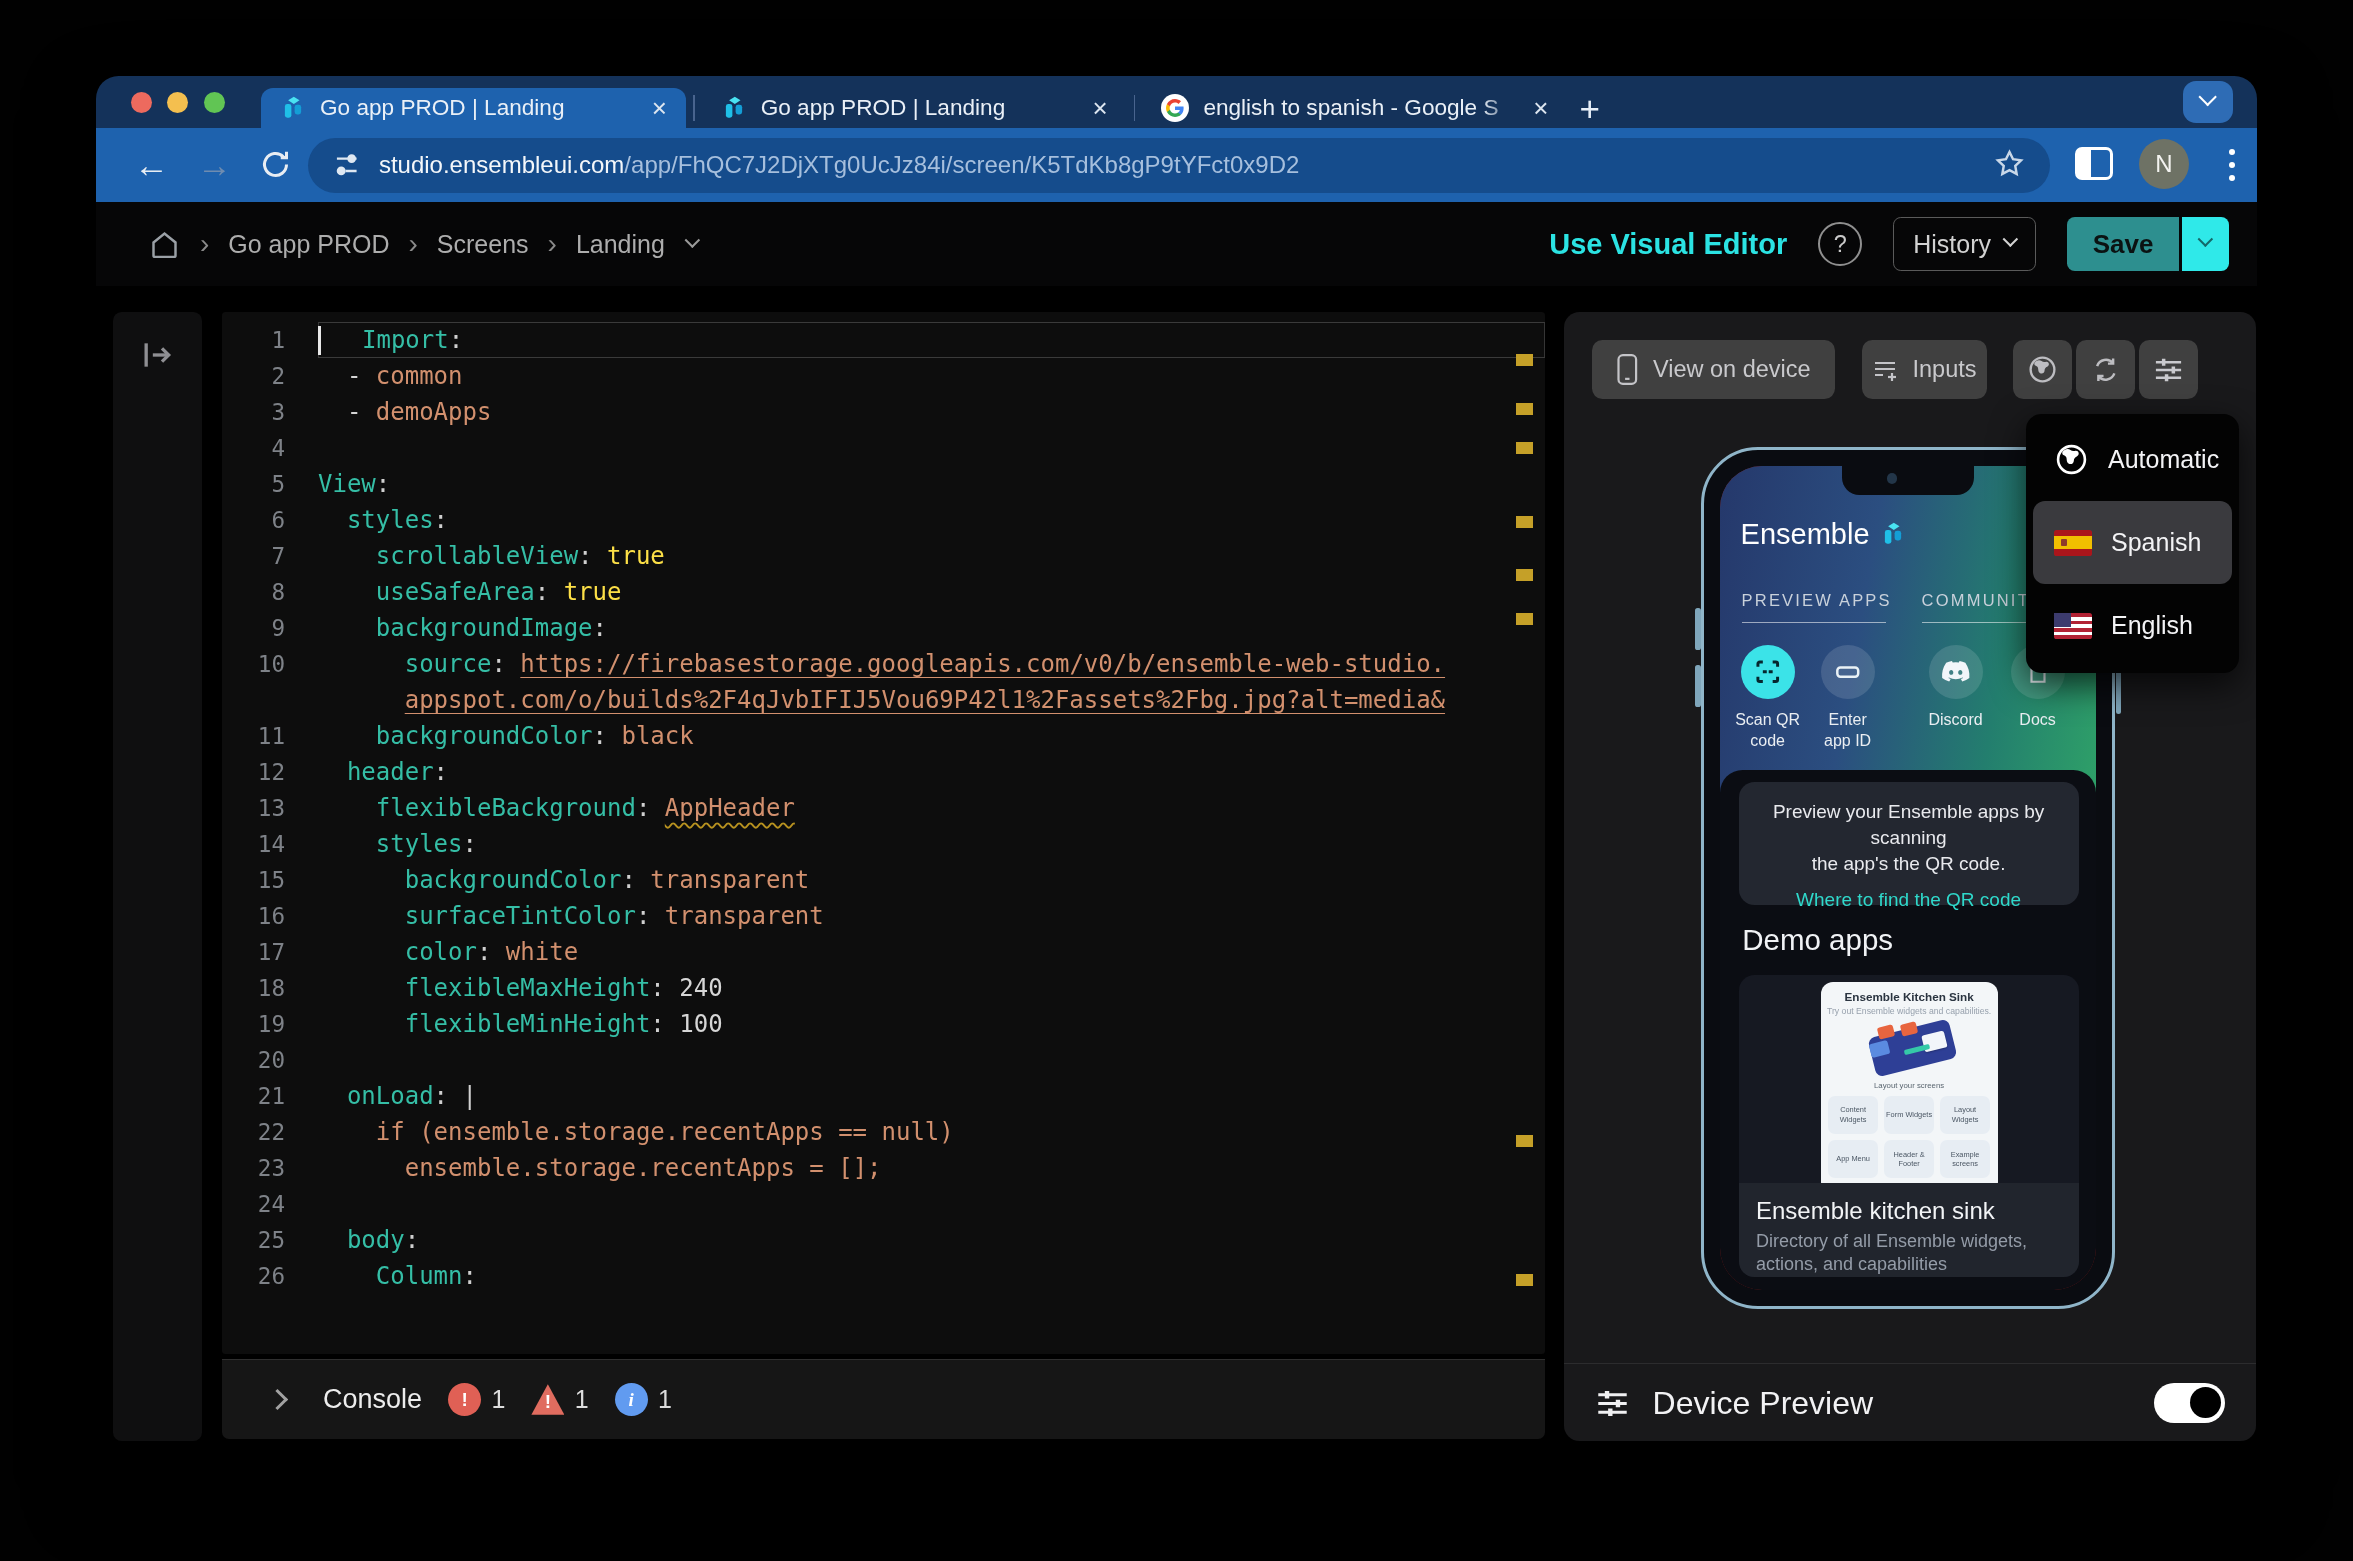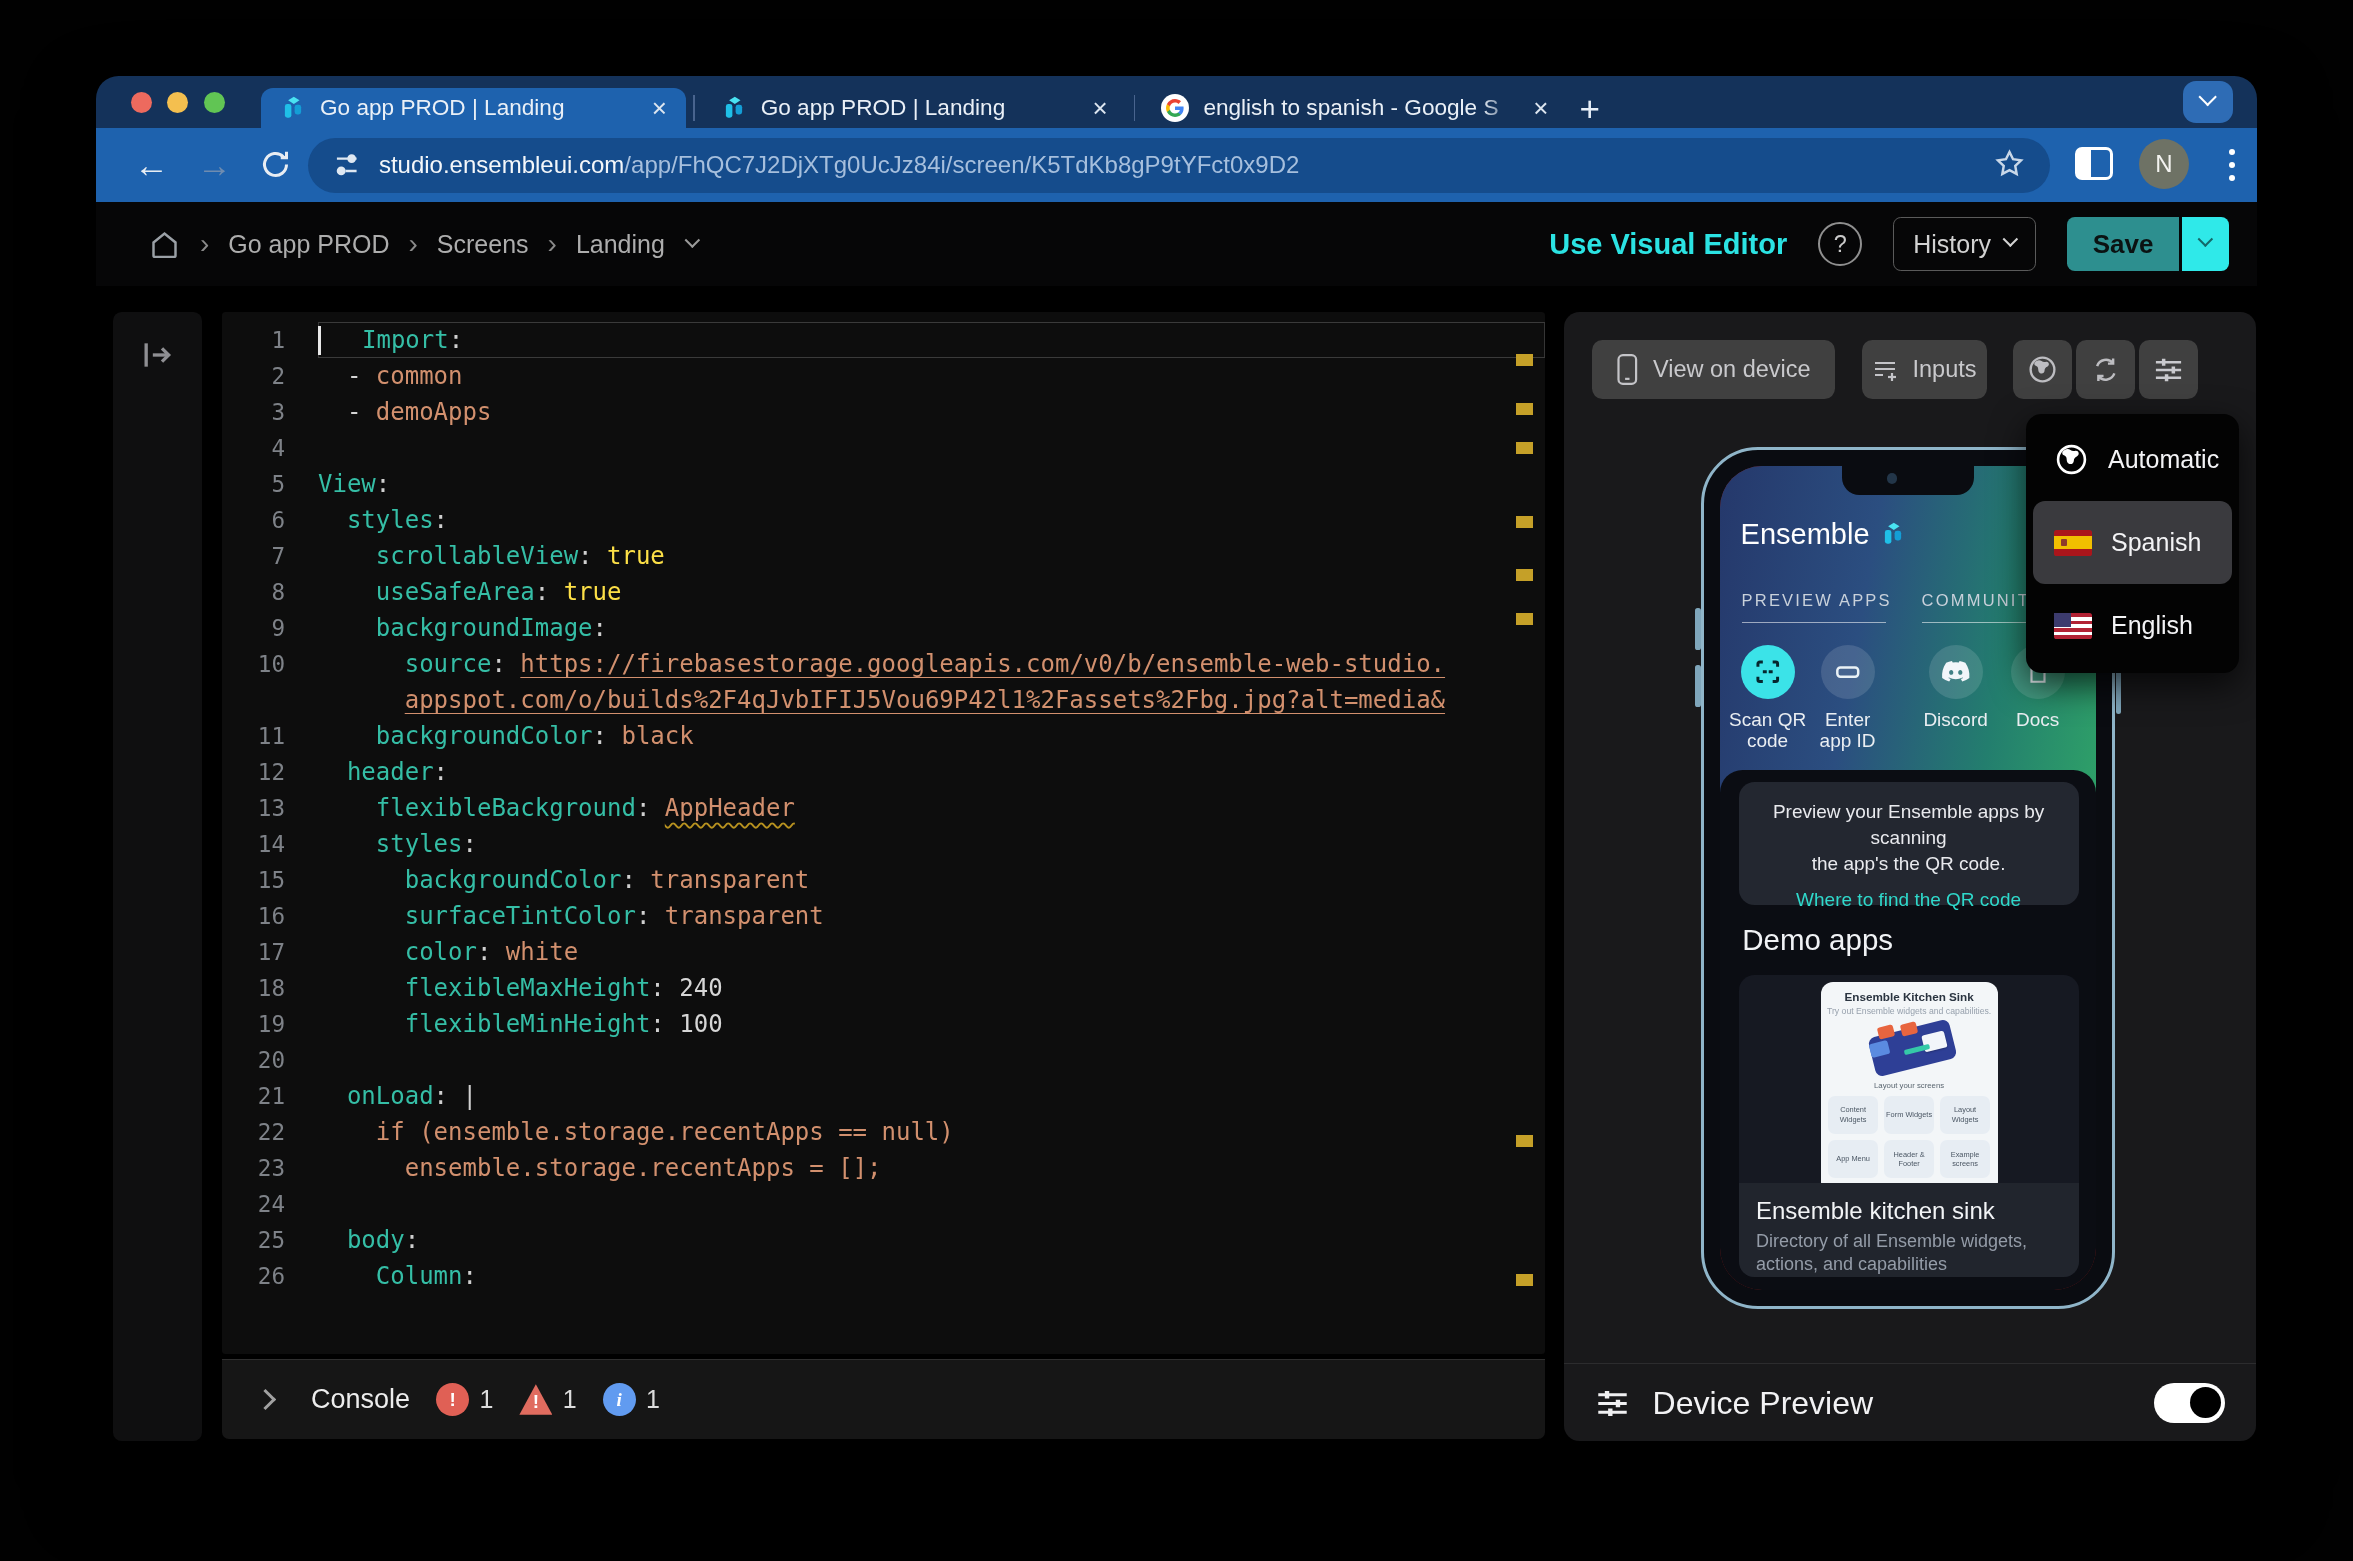--- a/index.html
+++ b/index.html
@@ -74,21 +74,21 @@
   .seg-k{color:#35BEA6;}
   .seg-p{color:#D0D0D0;}
   .seg-s{color:#D2906E;}
   .seg-b{color:#fde047;}
   .seg-n2{color:#D6D6D6;}
   .seg-u{color:#D2906E;text-decoration:underline;text-underline-offset:5.2px;text-decoration-thickness:1.3px;}
   .seg-w{color:#D2906E;text-decoration:underline wavy #B8921F;text-underline-offset:6px;text-decoration-thickness:1.7px;}
   .marker{position:absolute;right:12px;width:17.4px;height:12px;background:#C5A028;}
   
   #console{position:absolute;left:126px;top:1283px;width:1323px;height:80px;background:#161616;border-top:0.9px solid #2F2F2F;
-    border-radius:0 0 7px 7px;display:flex;align-items:center;gap:26px;padding-left:36px;box-sizing:border-box;}
+    border-radius:0 0 7px 7px;display:flex;align-items:center;gap:26px;padding-left:48px;box-sizing:border-box;}
   #console .chevr{width:12px;height:12px;border-right:3px solid #A2A2A2;border-bottom:3px solid #A2A2A2;transform:rotate(-45deg);}
   #console .clabel{color:#EDEDED;font-size:27px;margin-left:12px;}
   .badge{display:flex;align-items:center;gap:10.4px;color:#DCDCDC;font-size:25px;}
   .bicon{width:33px;height:33px;display:flex;align-items:center;justify-content:center;color:#fff;font-weight:bold;font-size:19px;}
   .berr{background:#E06055;border-radius:50%;}
   .bwarn{background:#E06C5F;clip-path:polygon(50% 4%,100% 96%,0 96%);padding-top:5.2px;box-sizing:border-box;}
   .binfo{background:#619BF0;border-radius:50%;font-style:italic;font-family:"Liberation Serif",serif;}
   
   #panel{position:absolute;left:1468px;top:236px;width:692px;height:1129px;background:#19191B;border-radius:15.6px;}
   .pbtn{position:absolute;top:28px;height:59px;background:#404040;border-radius:10.4px;display:flex;align-items:center;
@@ -109,21 +109,21 @@
     background:linear-gradient(100deg,#25386B 0%,#2B4E80 38%,#237E6E 72%,#2FA268 100%);}
   #notch{position:absolute;left:50%;top:0;transform:translateX(-50%);width:132px;height:29.5px;background:#0A0C11;border-radius:0 0 17.4px 17.4px;}
   #notch .cam{position:absolute;left:45px;top:7.8px;width:10.4px;height:10.4px;border-radius:50%;background:#233649;}
   #brand{position:absolute;left:21px;top:52px;display:flex;align-items:center;gap:10.4px;color:#FEFEFE;font-size:29px;font-weight:500;}
   .sect{position:absolute;top:125px;color:#C9D1DB;font-size:16.5px;letter-spacing:2.2px;}
   .sectline{position:absolute;top:156px;height:1.7px;background:rgba(255,255,255,.55);}
   .pact{position:absolute;width:96px;text-align:center;}
   .pact .circ{width:54px;height:54px;border-radius:50%;margin:0 auto;display:flex;align-items:center;justify-content:center;
     background:rgba(255,255,255,.13);}
   .pact .circ.accent{background:#3BE3E8;}
-  .pact .albl{margin-top:10.4px;color:#EAEEF2;font-size:19px;line-height:21px;white-space:pre-line;}
+  .pact .albl{margin-top:10.4px;color:#EAEEF2;font-size:16px;line-height:21px;white-space:pre-line;}
   #sheet{position:absolute;left:0;top:304px;width:100%;height:520px;background:#0B0D13;border-radius:22.6px 22.6px 0 0;}
   #qrcard{position:absolute;left:19px;top:12px;width:340px;height:123px;background:#232730;border-radius:15.6px;text-align:center;}
   #qrcard .l1{color:#E9EAEE;font-size:19px;line-height:26px;margin-top:17.4px;}
   #qrcard .l2{color:#E9EAEE;font-size:19px;line-height:26px;}
   #qrcard .link{color:#2FD9CB;font-size:19px;margin-top:12px;}
   #demohead{position:absolute;left:22.6px;top:153px;color:#F0F2F5;font-size:29.5px;font-weight:500;}
   #democard{position:absolute;left:19px;top:205px;width:340px;height:302px;background:#161922;border-radius:15.6px;overflow:hidden;}
   #whitecard{position:absolute;left:82px;top:7px;width:177px;height:212px;background:#F3F6F8;border-radius:12px;text-align:center;overflow:hidden;}
   #whitecard .wt{color:#2A3440;font-size:11.7px;font-weight:bold;margin-top:8.7px;}
   #whitecard .ws{color:#97A1AD;font-size:8.7px;margin-top:2.6px;}

